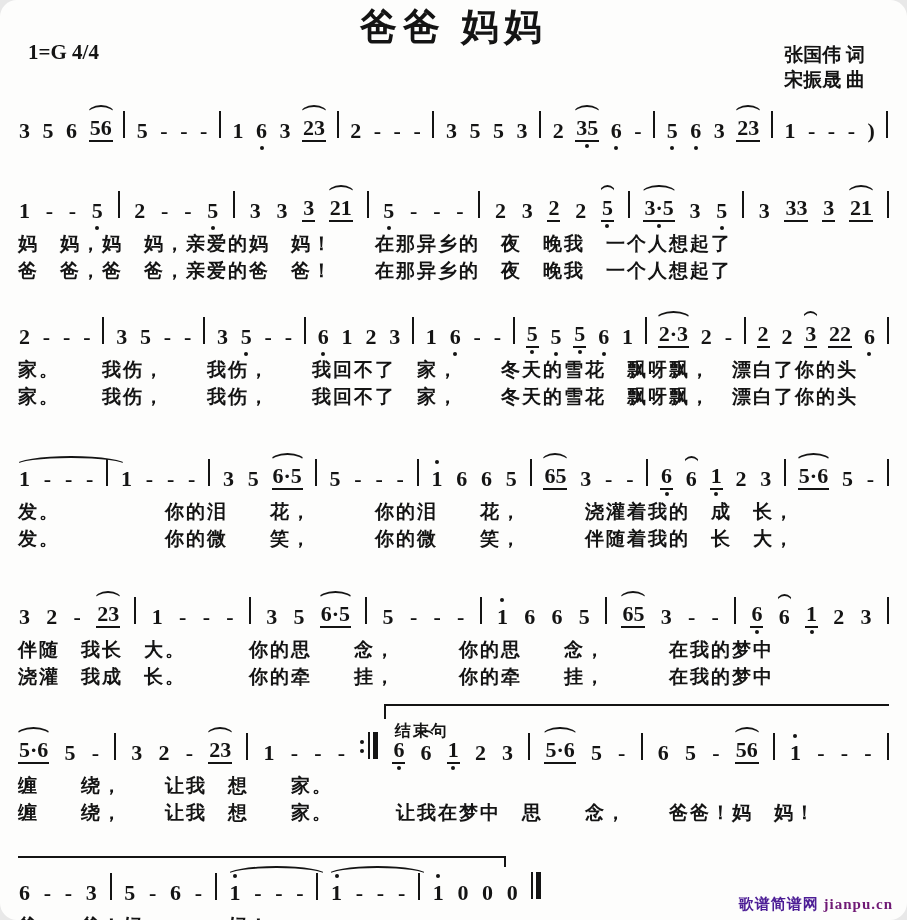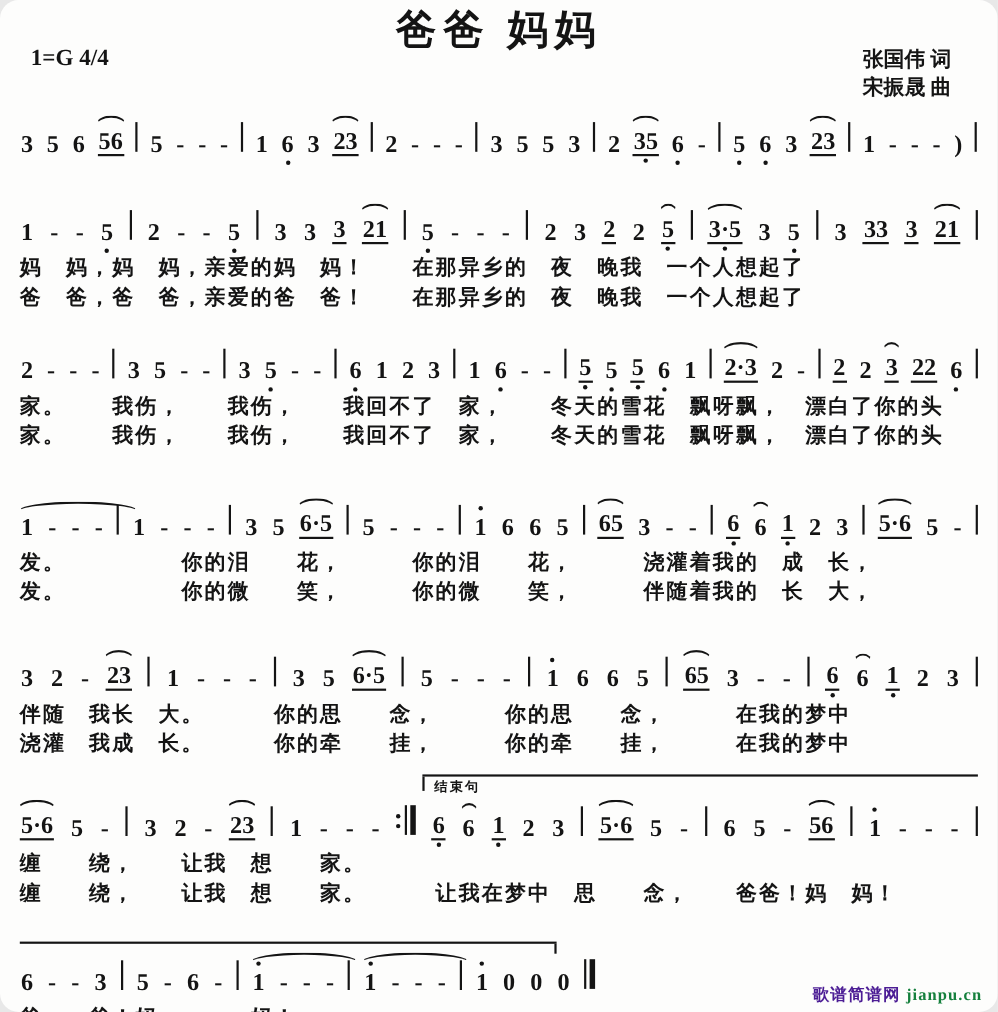--- a/index.html
+++ b/index.html
@@ -38,28 +38,28 @@
   .bar{width:2px;height:27px;background:#141414;align-self:center;margin-bottom:2px;}
   .bar.thick{width:5px;}
   .compound-bar{display:flex;gap:3px;align-items:center;align-self:center;margin-bottom:2px;}
   .repeat-dots{display:flex;flex-direction:column;gap:5px;margin-right:1px;}
   .repeat-dots i{width:4px;height:4px;border-radius:50%;background:#141414;display:block;}
   .lyrics-line{font-size:19px;font-weight:bold;line-height:27px;white-space:pre;
                letter-spacing:2px;}
   
   .ending-bracket{margin-left:42%;border-top:2px solid #141414;height:24px;position:relative;}
   .ending-bracket:before{content:"";position:absolute;left:0;top:0;width:2px;height:13px;background:#141414;}
-  .ending-label{position:absolute;left:11px;top:1px;font-size:12px;font-weight:bold;letter-spacing:2px;}
+  .ending-label{position:absolute;left:11px;top:15px;font-size:16px;font-weight:bold;letter-spacing:2px;}
   .bracket-tail{width:56%;border-top:2px solid #141414;height:12px;position:relative;}
   .bracket-tail:after{content:"";position:absolute;right:0;top:0;width:2px;height:9px;background:#141414;}
   
   .watermark{position:absolute;right:14px;bottom:6px;font-size:15px;letter-spacing:1px;
              font-weight:bold;}
   .wm-name{color:#4c1d95;}
-  .wm-url{color:#15803d;}
+  .wm-url{color:#701a75;}
 </style>
 </head>
 <body>
 
 <div class="page">
   <div class="header">
     <div class="title">爸爸  妈妈</div>
     <div class="keysig">1=G 4/4</div>
     <div class="credits">
       <div>张国伟 词</div>

